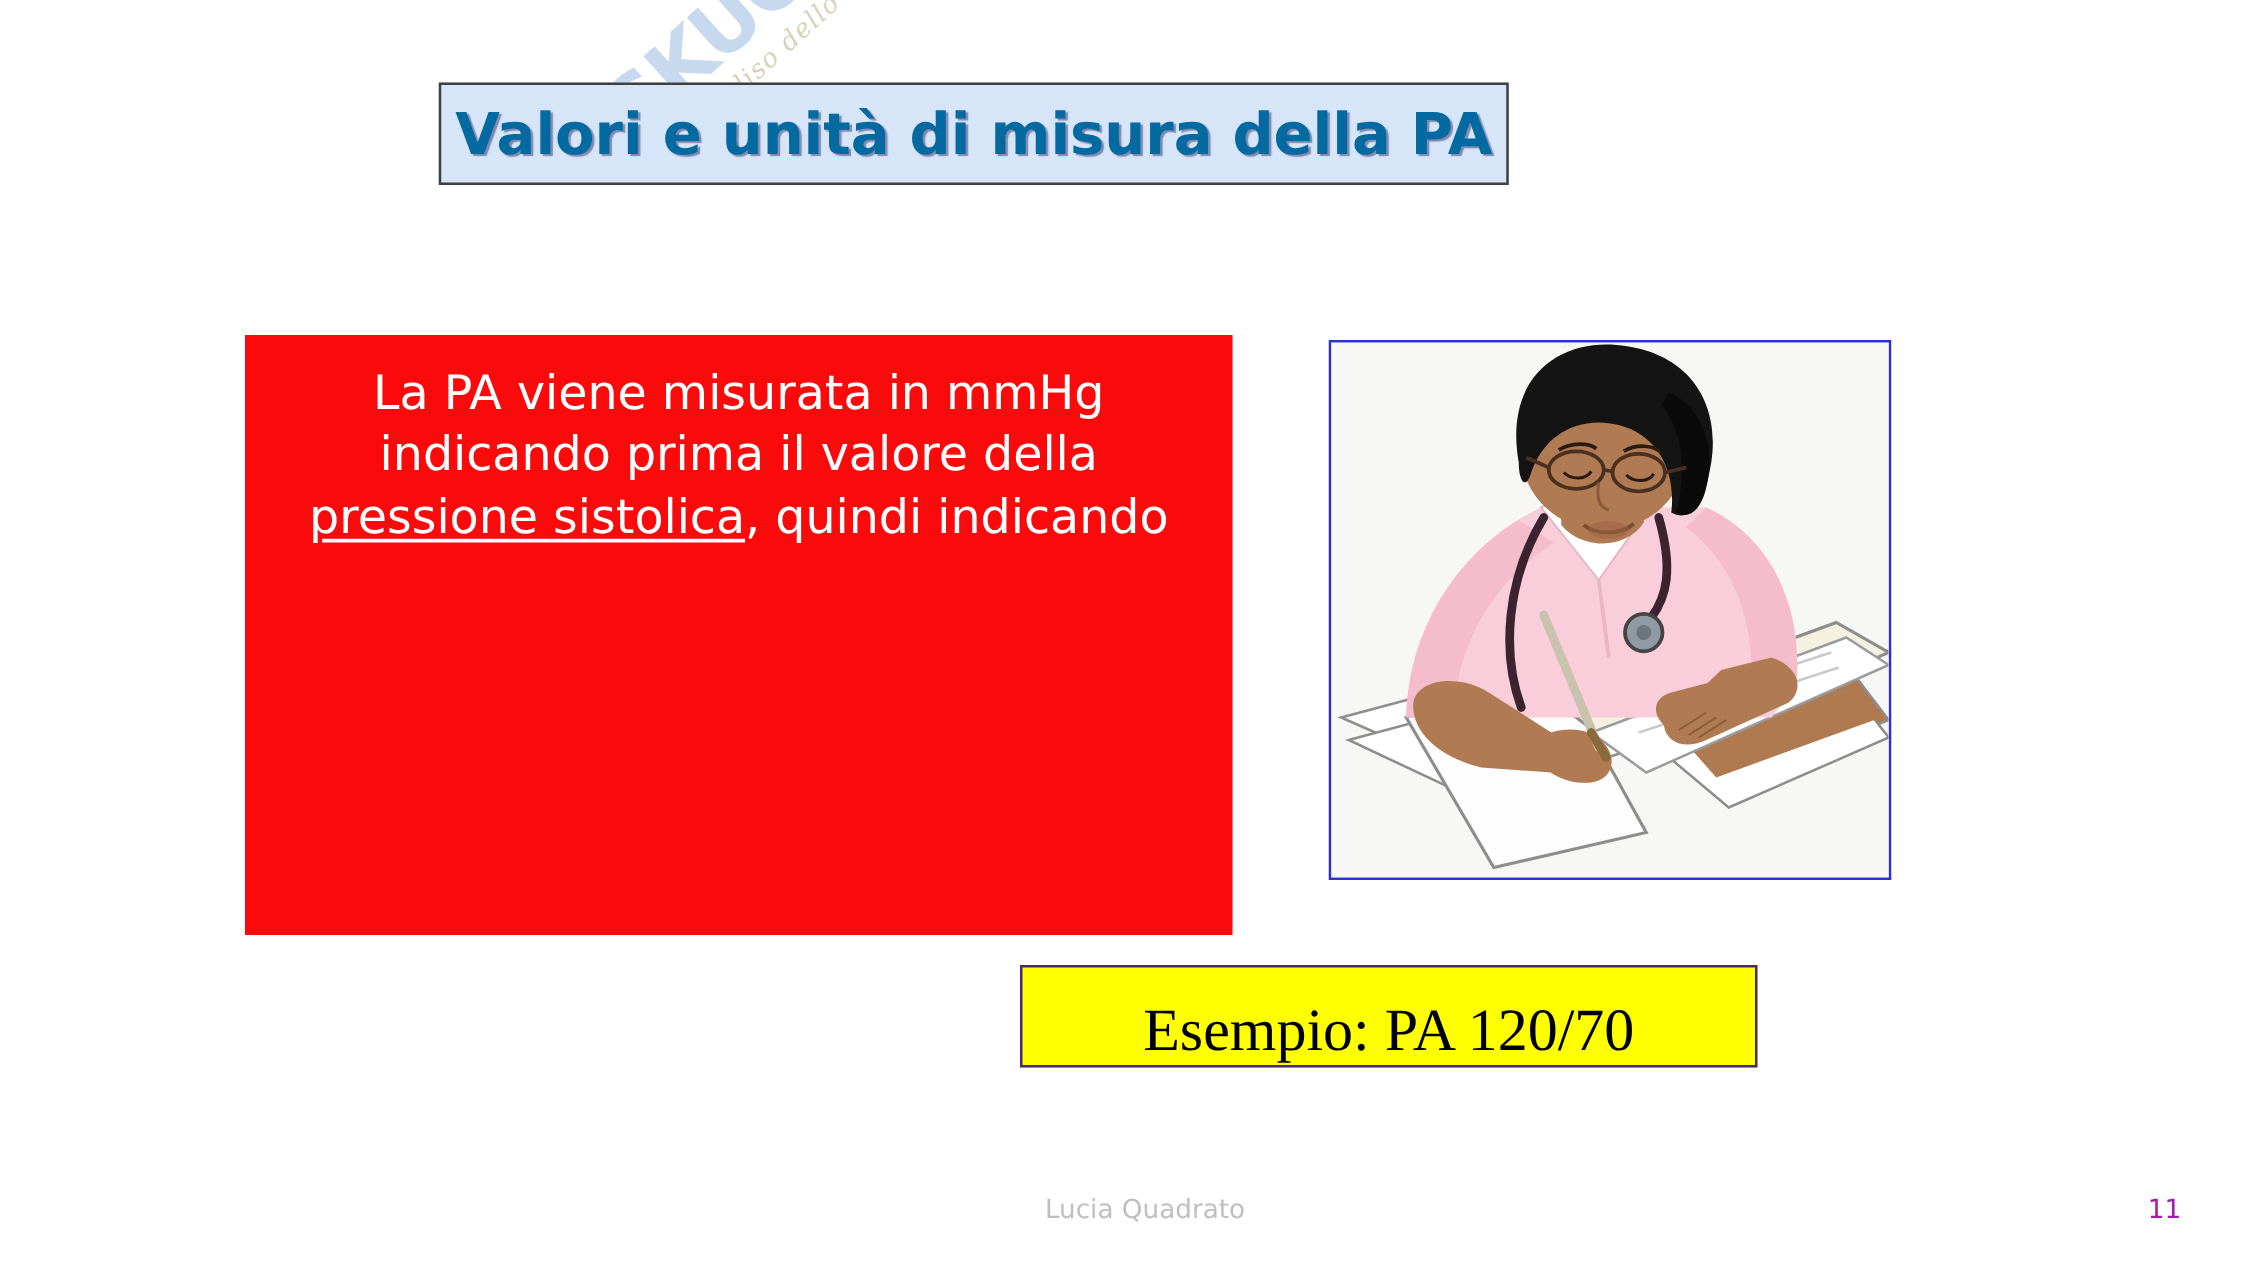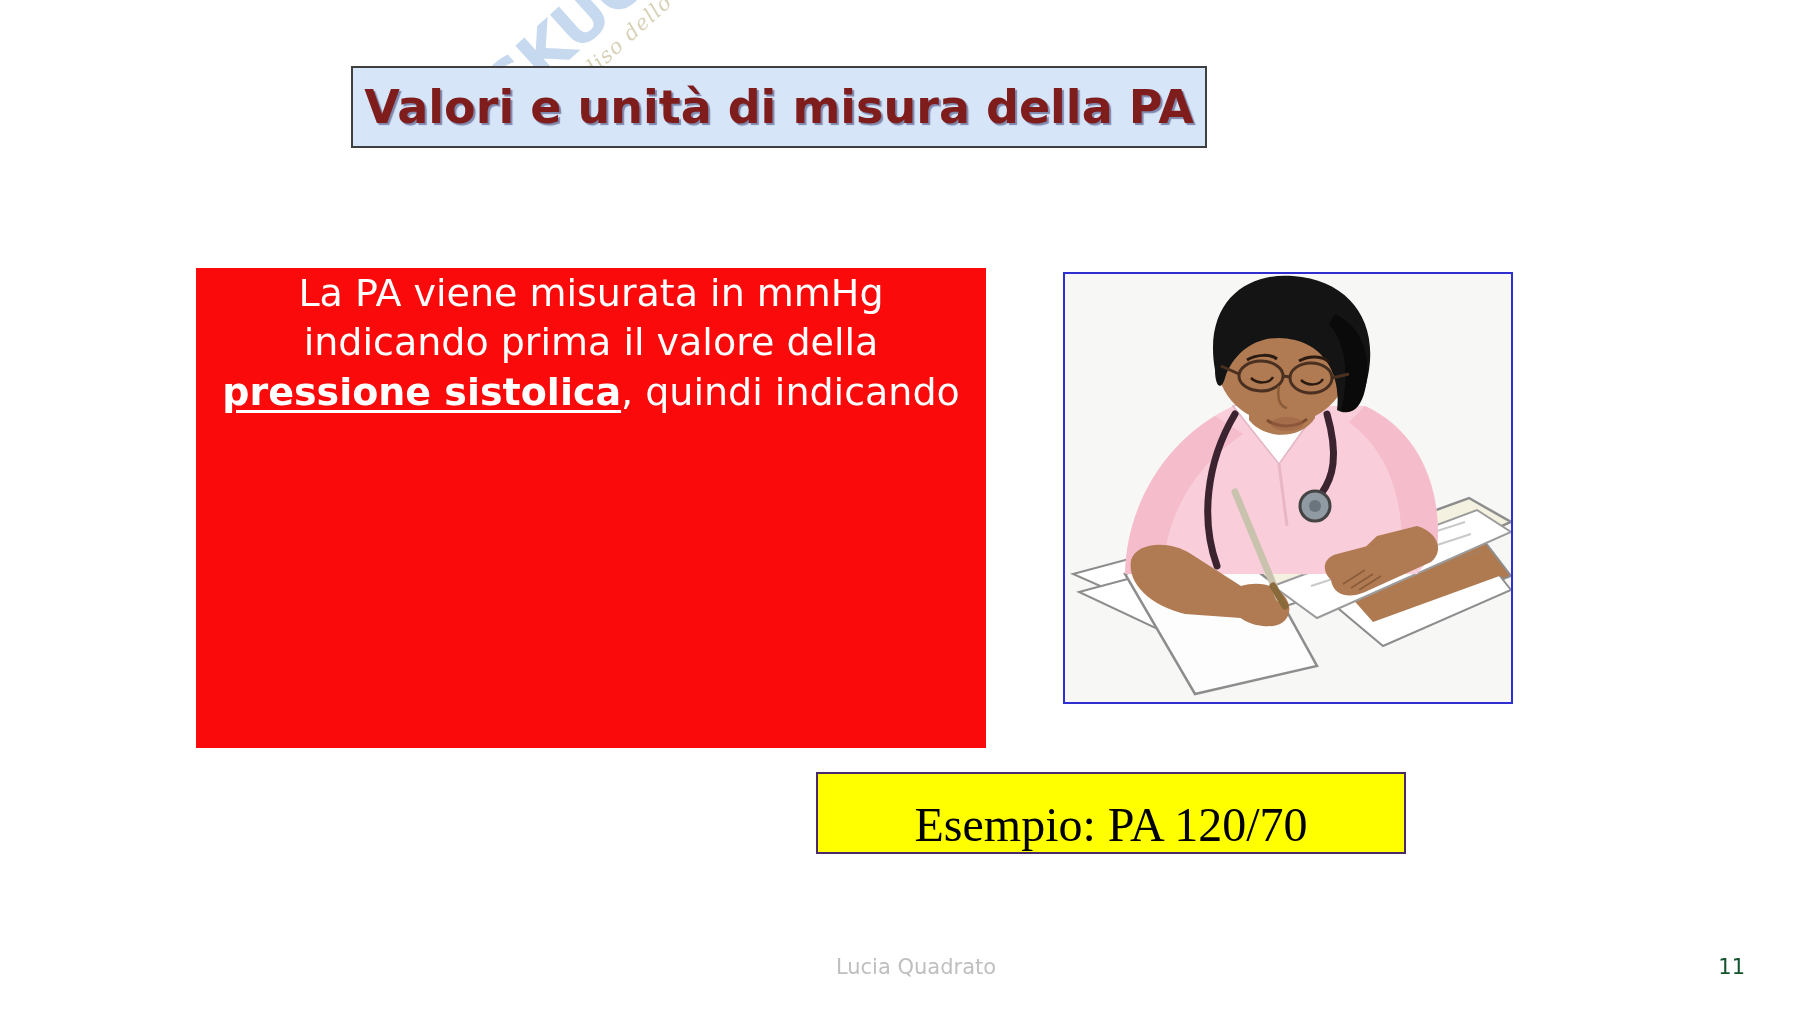--- a/index.html
+++ b/index.html
@@ -71,50 +71,49 @@
     box-sizing: border-box;
     display: flex;
     align-items: center;
     justify-content: center;
     z-index: 3;
   }
   #title-text {
     font-family: "DejaVu Sans", sans-serif;
     font-size: 46px;
     font-weight: 600;
-    color: #7f1d1d;
+    color: #0369a1;
     text-shadow: 2px 2px 1px rgba(20,20,80,0.45);
     letter-spacing: 0px;
     white-space: nowrap;
   }
 
   
   #red-box {
     position: absolute;
     left: 196px;
     top: 268px;
     width: 790px;
     height: 480px;
     background: #fa0a0a;
     box-sizing: border-box;
-    padding-top: 1px;
+    padding-top: 22px;
     z-index: 3;
   }
   #red-text {
     font-family: "DejaVu Sans", sans-serif;
     font-size: 38px;
     line-height: 1.30;
     color: #ffffff;
     text-align: center;
     padding: 0 10px;
   }
   #red-text .u {
     text-decoration: underline;
     text-underline-offset: 5px;
-    font-weight: bold;
   }
 
   
   #picture-frame {
     position: absolute;
     left: 1063px;
     top: 272px;
     width: 450px;
     height: 432px;
     border: 2px solid #2f2fd0;
@@ -159,21 +158,21 @@
     color: #bfbfbf;
     z-index: 3;
     margin-left: 16px;
   }
   #footer-page {
     position: absolute;
     right: 55px;
     top: 955px;
     font-family: "DejaVu Sans", sans-serif;
     font-size: 21px;
-    color: #14532d;
+    color: #a21caf;
     z-index: 3;
   }
 </style>
 </head>
 <body>
 
 <div id="slide">
 
   <div class="watermark">
     <div class="wm-inner">

